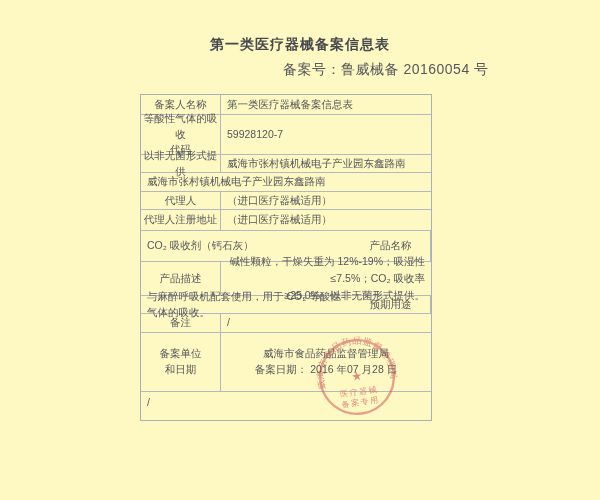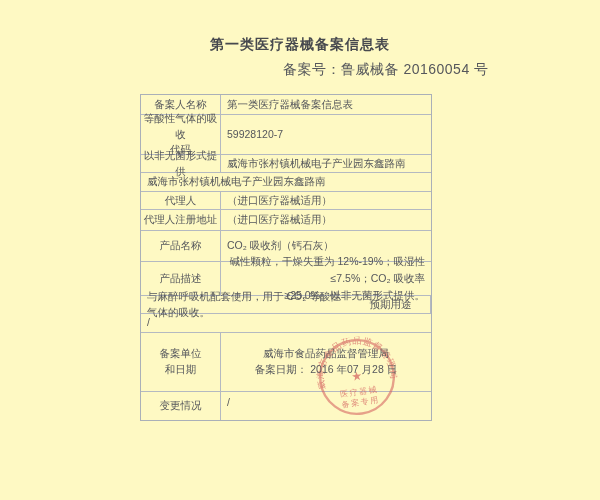--- a/index.html
+++ b/index.html
@@ -85,24 +85,24 @@
     </div>
 
     <div class="row" style="height:21px">
       <div class="cell label">
           <span>代理人注册地址</span>
         </div>
       <div class="cell value">（进口医疗器械适用）</div>
     </div>
 
     <div class="row" style="height:31px">
+      <div class="cell value">CO₂ 吸收剂（钙石灰）</div>
       <div class="cell label">
           <span>产品名称</span>
         </div>
-      <div class="cell value">CO₂ 吸收剂（钙石灰）</div>
     </div>
 
 
     <div class="row" style="height:34px">
       <div class="cell label">
           <span>产品描述</span>
         </div>
       <div class="cell value desc">
         <span class="vline">碱性颗粒，干燥失重为 12%-19%；吸湿性≤7.5%；CO₂ 吸收率</span>
         <span class="vline">≥25.0%。以非无菌形式提供。</span>
@@ -110,38 +110,38 @@
     </div>
 
     <div class="row" style="height:18px">
       <div class="cell value">与麻醉呼吸机配套使用，用于 CO₂ 等酸性气体的吸收。</div>
       <div class="cell label">
           <span>预期用途</span>
         </div>
     </div>
 
     <div class="row" style="height:19px">
+      <div class="cell label">
+          <span>备注</span>
+        </div>
       <div class="cell value">/</div>
     </div>
 
     <div class="row" style="height:59px">
       <div class="cell label">
         <span>备案单位</span>
         <span>和日期</span>
       </div>
       <div class="cell value center unit-value">
         <span class="vline">威海市食品药品监督管理局</span>
         <span class="vline date-line">备案日期：  2016 年07 月28 日</span>
       </div>
     </div>
 
     <div class="row" style="height:29px">
-      <div class="cell label">
-          <span>变更情况</span>
-        </div>
       <div class="cell value" style="justify-content:flex-start;padding-top:3px">/</div>
     </div>
 
   </div>
 
   <div class="stamp-wrap">
     <svg width="80" height="80" viewBox="0 0 100 100">
       <circle cx="50" cy="50" r="46" fill="none" stroke="#d4625f" stroke-width="3" opacity="0.8"></circle>
       <path id="sealArc" d="M 10.5 64.4 A 42 42 0 1 1 89.5 64.4" fill="none"></path>
       <text font-size="11.5" fill="#d4625f" letter-spacing="1">

